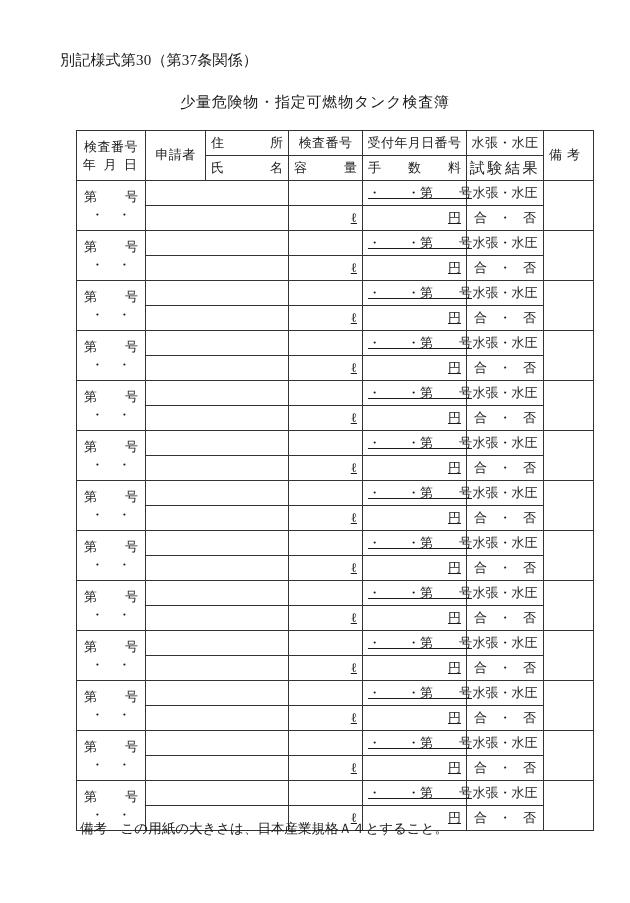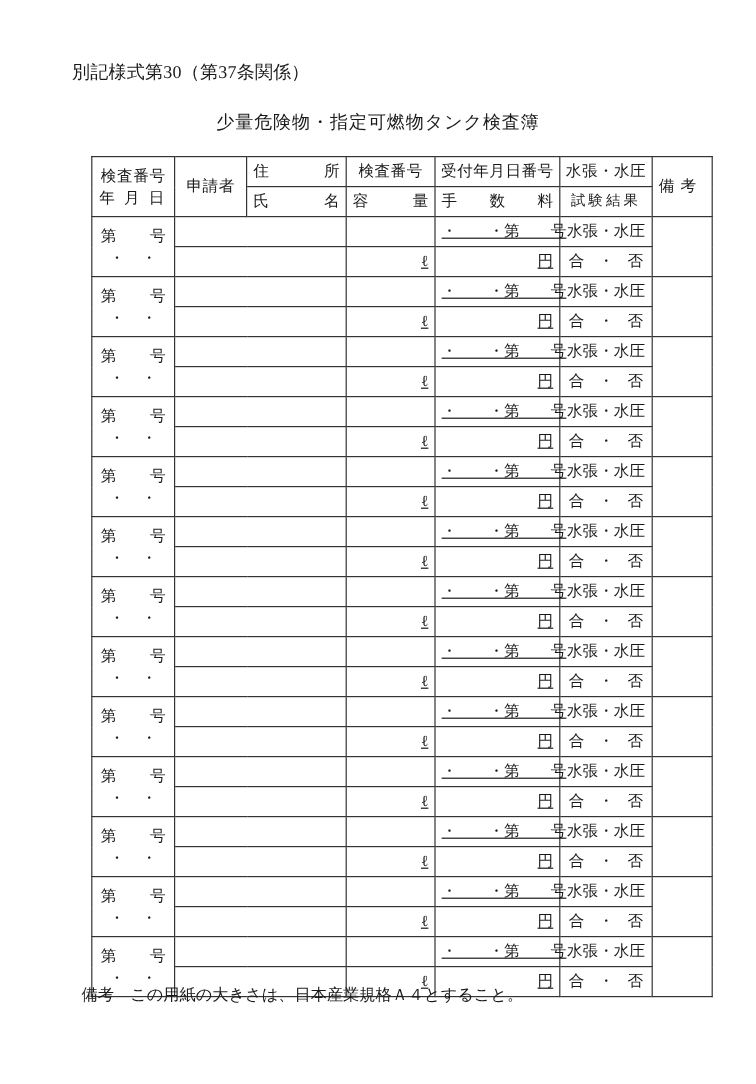--- a/index.html
+++ b/index.html
@@ -88,26 +88,26 @@
   .stackcell {
     text-align: center;
     line-height: 1.35;
     padding: 2px 0;
     font-size: 13px;
     white-space: nowrap;
   }
   .stackcell .l1 { letter-spacing: 0.5px; }
   .stackcell .l2 { letter-spacing: 2.2px; }
   .hdr-two { text-align: center; font-size: 13px; white-space: nowrap; letter-spacing: 0.4px; }
-  .hdr-spaced { text-align: center; font-size: 12px; white-space: nowrap; letter-spacing: 2.6px; }
+  .hdr-spaced { text-align: center; font-size: 15px; white-space: nowrap; letter-spacing: 2.6px; }
   .note-hdr { text-align: left; font-size: 13px; white-space: nowrap; letter-spacing: 5px; text-indent: 5px; }
   .row-tall td { height: 25px; }
   .footnote {
     position: absolute;
-    left: 68px;
+    left: 80px;
     top: 820px;
     font-size: 13.5px;
     white-space: nowrap;
   }
   .dots { letter-spacing: 0px; }
 </style>
 </head>
 <body>
 
 <div class="page">

